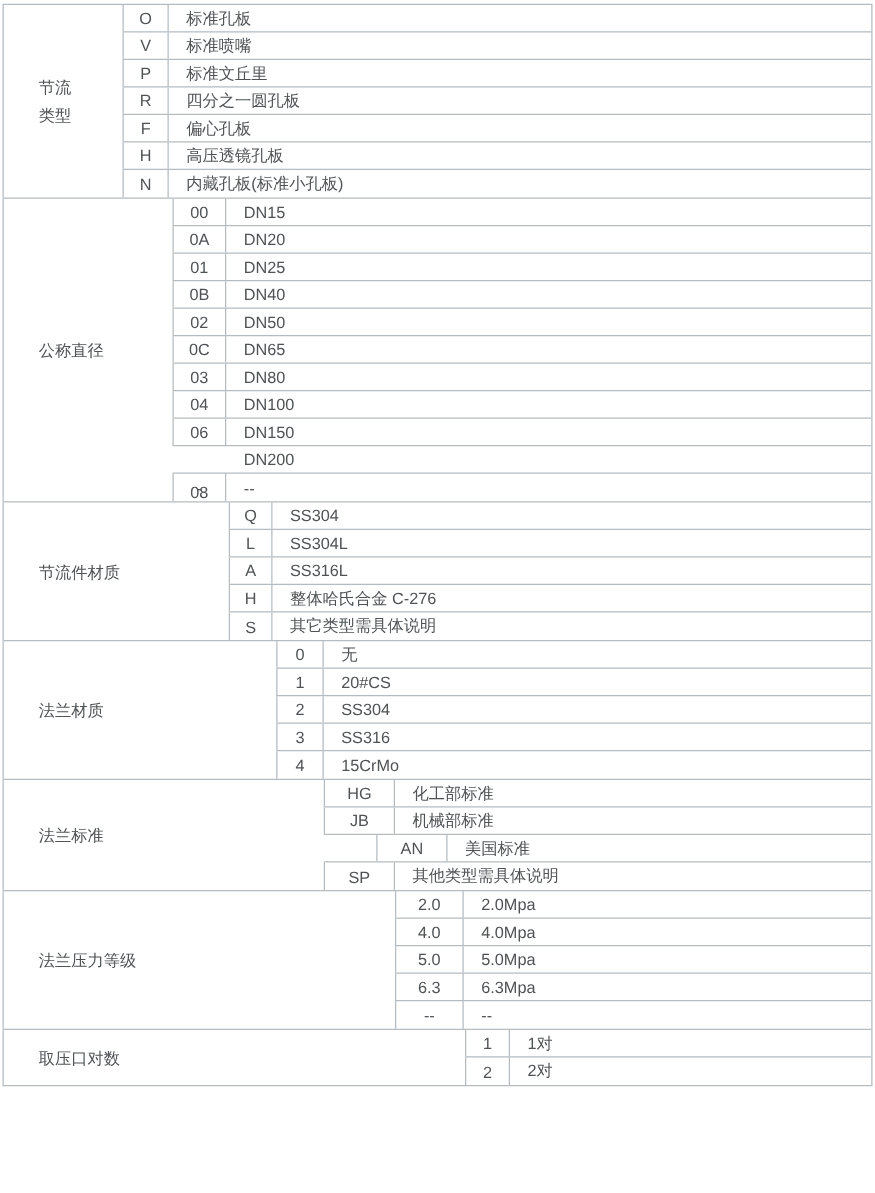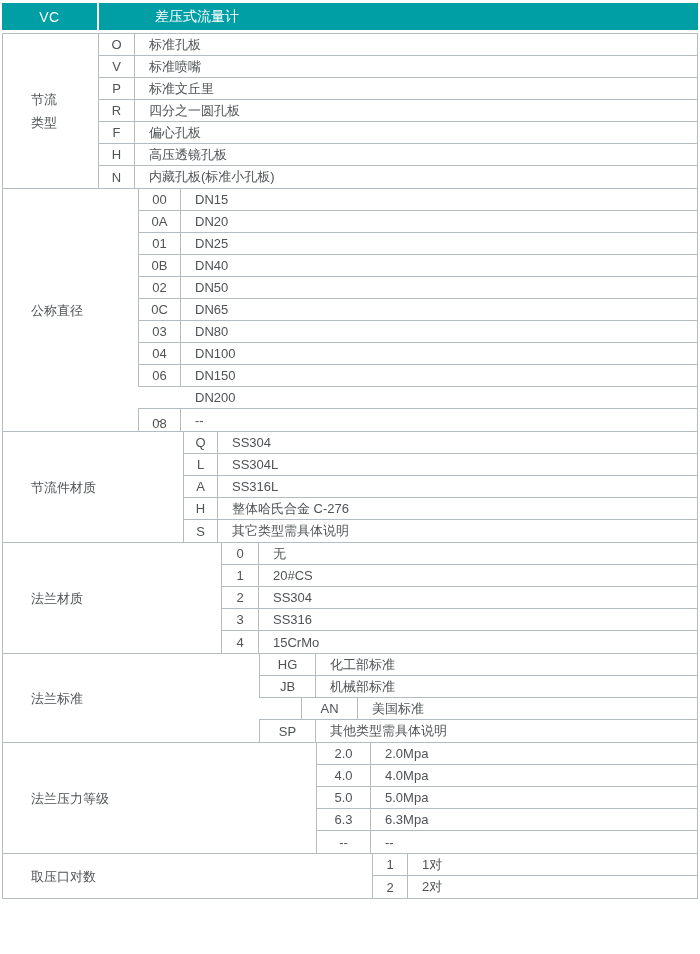--- a/index.html
+++ b/index.html
@@ -75,25 +75,20 @@
     display: flex; align-items: center;
     padding-left: 14px;
     font-size: 13px;
   }
 </style>
 </head>
 <body>
 
 <div class="page">
 
-  <div class="header">
-    <div class="header-code">VC</div>
-    <div class="header-divider"></div>
-    <div class="header-title">差压式流量计</div>
-  </div>
 
   <div class="table" id="selection-table">
   <div class="section">
     <div class="label-cell" style="flex: 0 0 95px;">节流
 类型</div>
     <div class="rows">
   <div class="row">
     <div class="code-cell" style="flex: 0 0 37px;">O</div>
     <div class="desc-cell">标准孔板</div>
   </div>

